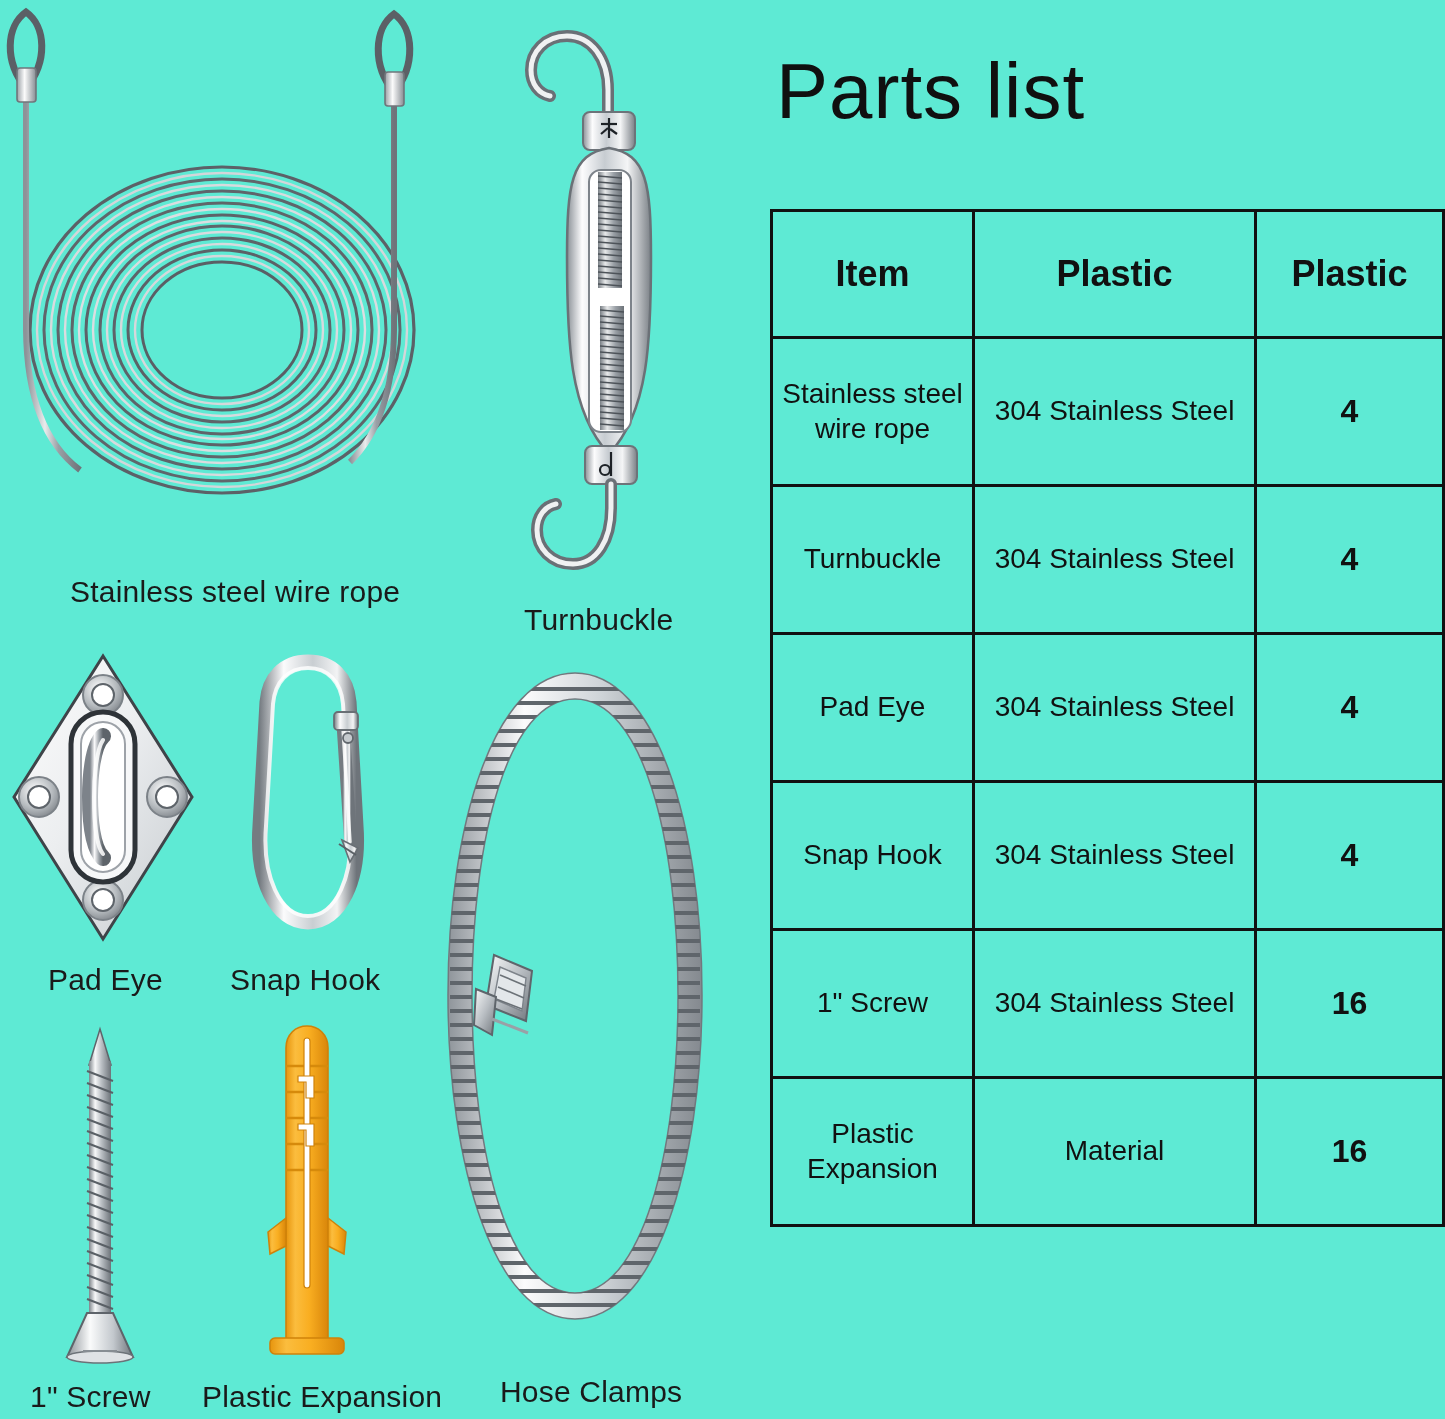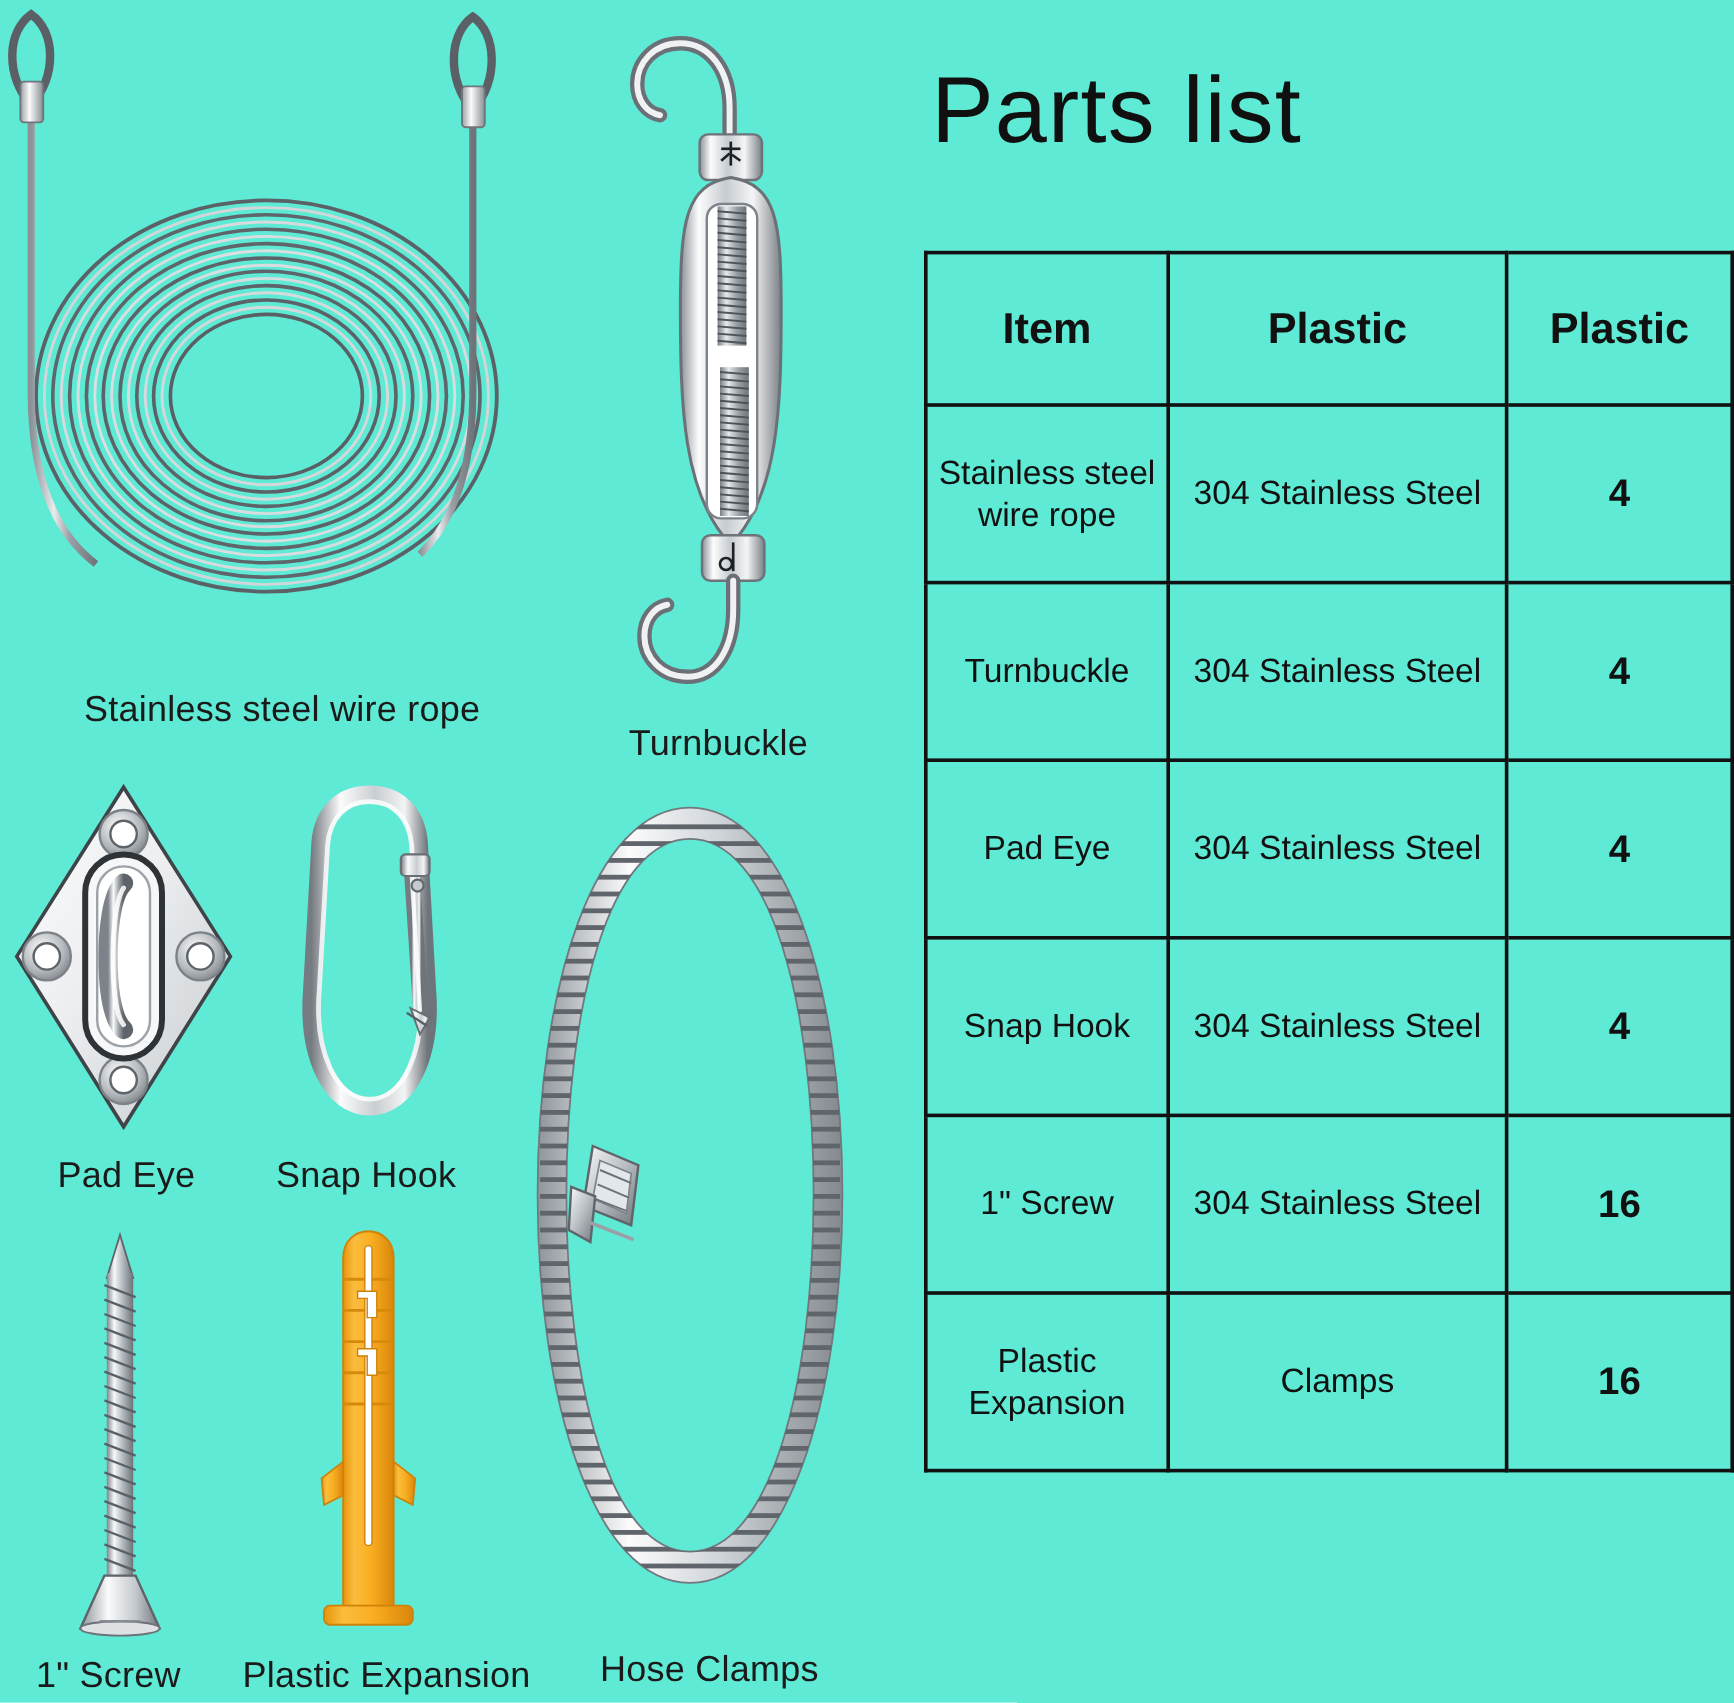--- a/index.html
+++ b/index.html
@@ -531,19 +531,19 @@
           <td>304 Stainless Steel</td>
           <td class="qty">4</td>
         </tr>
         <tr>
           <td>1" Screw</td>
           <td>304 Stainless Steel</td>
           <td class="qty">16</td>
         </tr>
         <tr>
           <td>Plastic Expansion</td>
-          <td>Clamps</td>
+          <td>Material</td>
           <td class="qty">16</td>
         </tr>
       </tbody>
   </table>
 
 </div>
 
 </body></html>

